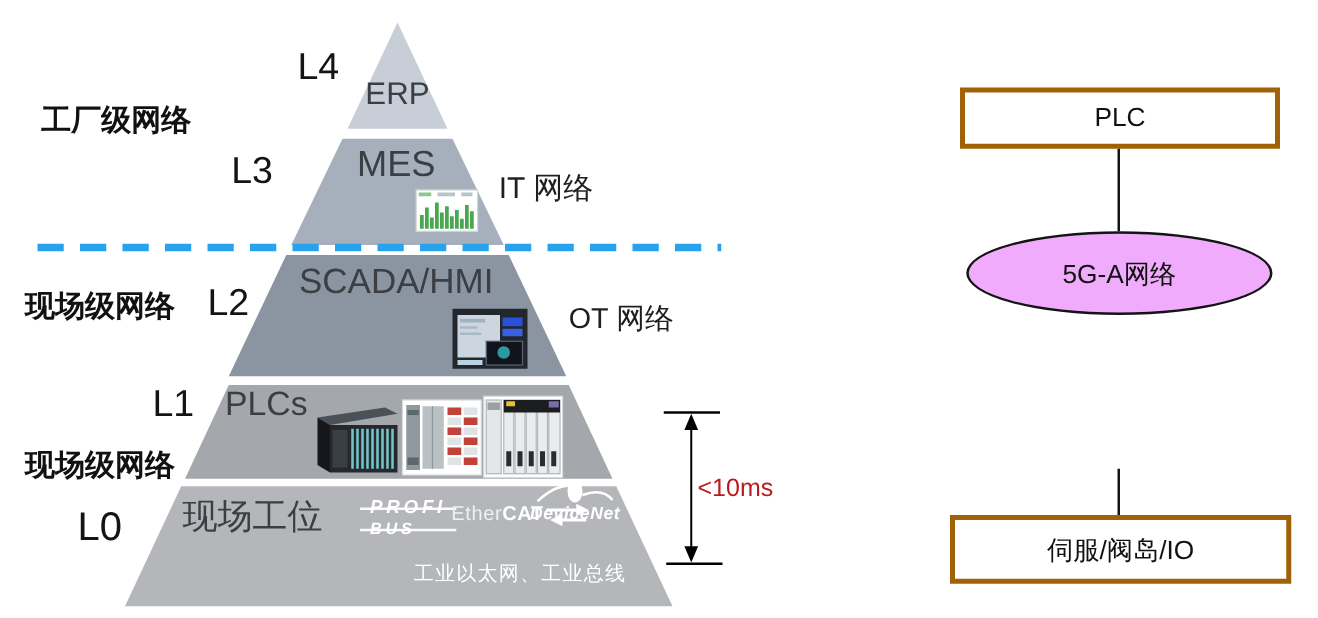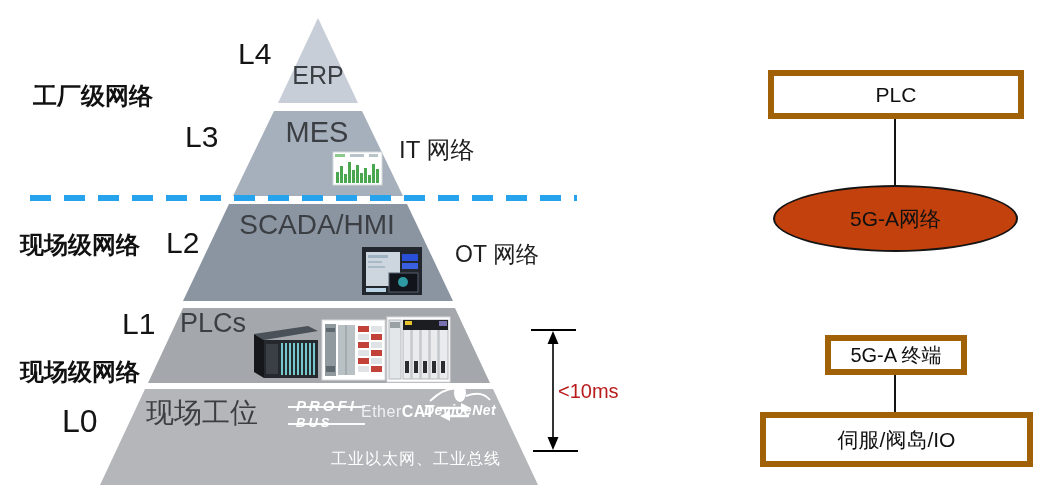--- a/index.html
+++ b/index.html
@@ -20,24 +20,24 @@
   
   .level-title { color:#3b3e43; white-space:nowrap; }
 
   .zone-label { font-size:23px; color:#1f1f1f; white-space:nowrap; }
 
   .caption { font-size:16px; color:#ffffff; letter-spacing:1px; white-space:nowrap; }
 
   .latency-label { font-size:20px; color:#b91c1c; white-space:nowrap; }
 
   
-  .node-box { border:6px solid #a16207; background:#fff; display:flex;
+  .node-box { border:4px solid #a16207; background:#fff; display:flex;
               align-items:center; justify-content:center; font-size:21px; color:#111;
               white-space:nowrap; }
-  .node-ellipse { border:2px solid #141414; background:#c2410c; border-radius:50%;
+  .node-ellipse { border:2px solid #141414; background:#f0abfc; border-radius:50%;
               display:flex; align-items:center; justify-content:center; font-size:21px;
               color:#111; white-space:nowrap; }
   .connector-v { width:2px; background:#141414; }
 
   
   .logo { color:#fff; }
   .profibus-row { position:relative; font-weight:800; font-style:italic;
                   letter-spacing:3px; color:#fff; line-height:1.05; text-align:left; }
   .profibus-row::after { content:""; position:absolute; left:-8px; right:-8px; top:52%;
                   height:2px; background:rgba(255,255,255,0.95); }
@@ -219,23 +219,20 @@
   <div class="abs node-box" style="left:768px;top:70px;width:256px;height:49px">
     <span>PLC</span>
   </div>
 
   <div class="abs connector-v" style="left:894px;top:119px;height:66px"></div>
 
   <div class="abs node-ellipse" style="left:773px;top:185px;width:245px;height:67px">
     <span>5G-A网络</span>
   </div>
 
-  <div class="abs node-box" style="left:825px;top:335px;width:142px;height:40px;font-size:20px">
-    <span>5G-A 终端</span>
-  </div>
 
   <div class="abs connector-v" style="left:894px;top:375px;height:37px"></div>
 
   <div class="abs node-box" style="left:760px;top:412px;width:273px;height:55px">
     <span>伺服/阀岛/IO</span>
   </div>
 
 </div>
 
 </body></html>

